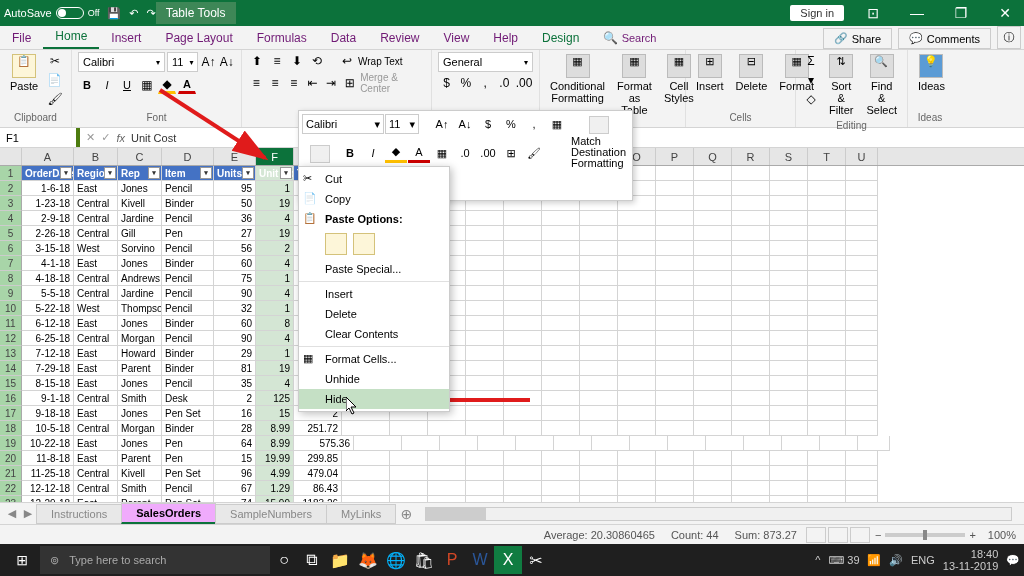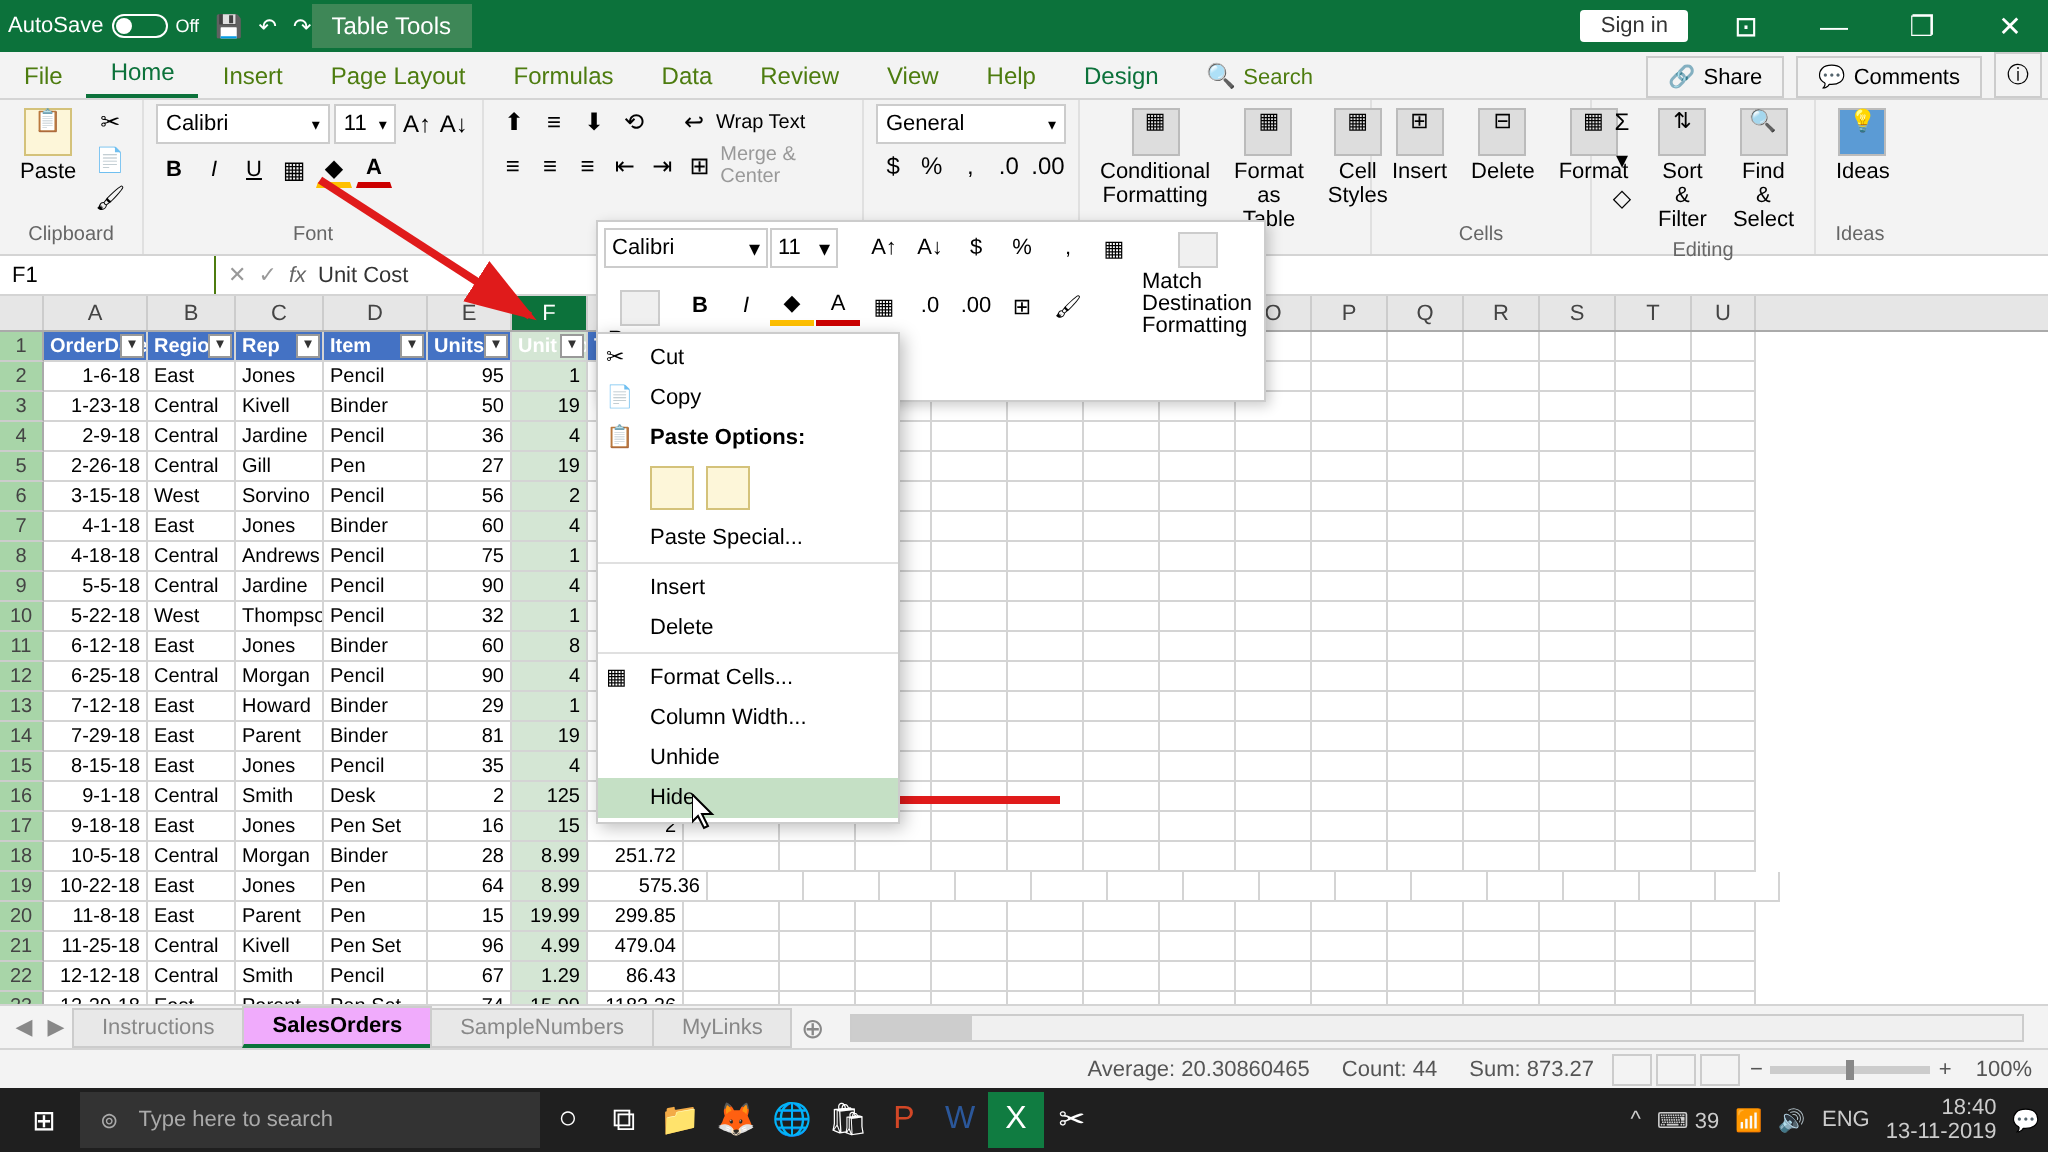--- a/index.html
+++ b/index.html
@@ -8,38 +8,38 @@
 .titlebar .qa{display:flex;align-items:center;gap:8px}
 .titlebar .filename{flex:1;text-align:center;font-size:12px}
 .titlebar .tools{background:#3e8757;padding:4px 10px;font-size:12px}
 .titlebar .right{display:flex;align-items:center;gap:14px}
 .titlebar .signin{background:#fff;color:#333;padding:2px 10px;border-radius:2px;font-size:11px}
 .winbtn{width:30px;text-align:center;font-size:14px}
 .autosave{display:flex;align-items:center;gap:4px;font-size:11px}
 .toggle{width:28px;height:12px;border:1px solid #fff;border-radius:6px;position:relative}
 .toggle::after{content:'';width:8px;height:8px;background:#fff;border-radius:50%;position:absolute;left:1px;top:1px}
 .tabbar{height:24px;background:#f3f3f3;display:flex;align-items:flex-end;border-bottom:1px solid #d4d4d4}
-.tab{padding:4px 12px;font-size:12px;color:#4d7c0f;cursor:pointer}
+.tab{padding:4px 12px;font-size:12px;color:#701a75;cursor:pointer}
 .tab.active{color:#0c723b;border-bottom:2px solid #0c723b}
 .tab.design{color:#0c723b}
 .tabbar .spacer{flex:1}
 .sharebtn{padding:3px 10px;border:1px solid #ccc;margin:0 3px;font-size:11px;display:flex;align-items:center;gap:4px}
 .ribbon{height:78px;background:#f3f3f3;border-bottom:1px solid #d4d4d4;display:flex}
 .rgroup{border-right:1px solid #e0e0e0;padding:2px 6px;display:flex;flex-direction:column;justify-content:space-between}
 .rgroup .content{display:flex;gap:4px;align-items:flex-start;flex:1}
 .rgroup .label{font-size:10px;color:#666;text-align:center;padding:2px 0}
 .bigbtn{display:flex;flex-direction:column;align-items:center;gap:2px;padding:2px 4px;font-size:10px;text-align:center;line-height:1.1}
 .bigbtn .ico{width:24px;height:24px;background:#ddd;border:1px solid #bbb}
 .btnrow{display:flex;gap:2px;align-items:center;margin-bottom:2px}
 .sbtn{width:18px;height:18px;border:1px solid transparent;display:flex;align-items:center;justify-content:center;font-size:12px}
 .fontbox{display:flex;flex-direction:column;gap:2px}
 .combo{height:20px;border:1px solid #ccc;background:#fff;display:flex;align-items:center;padding:0 4px;font-size:11px}
 .combo .dd{margin-left:auto;font-size:8px}
 .formulabar{height:20px;border-bottom:1px solid #d4d4d4;display:flex;align-items:center;background:#fff}
-.namebox{width:108px;border-right:1px solid #4d7c0f;padding:0 6px;height:100%;display:flex;align-items:center}
+.namebox{width:80px;border-right:4px solid #4d7c0f;padding:0 6px;height:100%;display:flex;align-items:center}
 .fxbar{flex:1;padding:0 6px;display:flex;align-items:center;gap:6px;color:#999}
 .fxbar .fx{font-style:italic;color:#666}
 .grid{position:relative;background:#fff;overflow:hidden}
 .colheads{display:flex;height:18px;background:#e6e6e6;border-bottom:1px solid #aaa}
 .corner{width:22px;border-right:1px solid #ccc;background:#e6e6e6}
 .ch{border-right:1px solid #ccc;text-align:center;font-size:11px;color:#444;line-height:18px}
 .ch.sel{background:#0c723b;color:#fff}
 .row{display:flex;height:15px}
 .rh{width:22px;background:#e6e6e6;border-right:1px solid #aaa;border-bottom:1px solid #ccc;text-align:center;font-size:10px;color:#444;line-height:15px}
 .rh.sel{background:#a8d5a8}
@@ -913,23 +913,23 @@
   <div class="mi"><span class="mico">📄</span><span>Copy</span></div>
   <div class="mi"><span class="mico">📋</span><b><span>Paste Options:</span></b></div>
   <div class="pasteopts">
       <div class="po"></div>
       <div class="po"></div>
     </div>
   <div class="mi">Paste Special...</div>
   <div class="sep"></div>
   <div class="mi">Insert</div>
   <div class="mi">Delete</div>
+  <div class="mi">Clear Contents</div>
   <div class="sep"></div>
   <div class="mi"><span class="mico">▦</span><span>Format Cells...</span></div>
-  <div class="mi">Column Width...</div>
   <div class="mi">Unhide</div>
   <div class="mi hov">Hide</div>
 </div>
 
 <svg class="arrow" style="left:150px;top:80px;width:130px;height:90px">
     <defs>
       <marker id="ah1" markerWidth="10" markerHeight="10" refX="8" refY="3" orient="auto">
         <path d="M0,0 L0,6 L9,3 z" fill="#e01b1b"></path>
       </marker>
     </defs>

